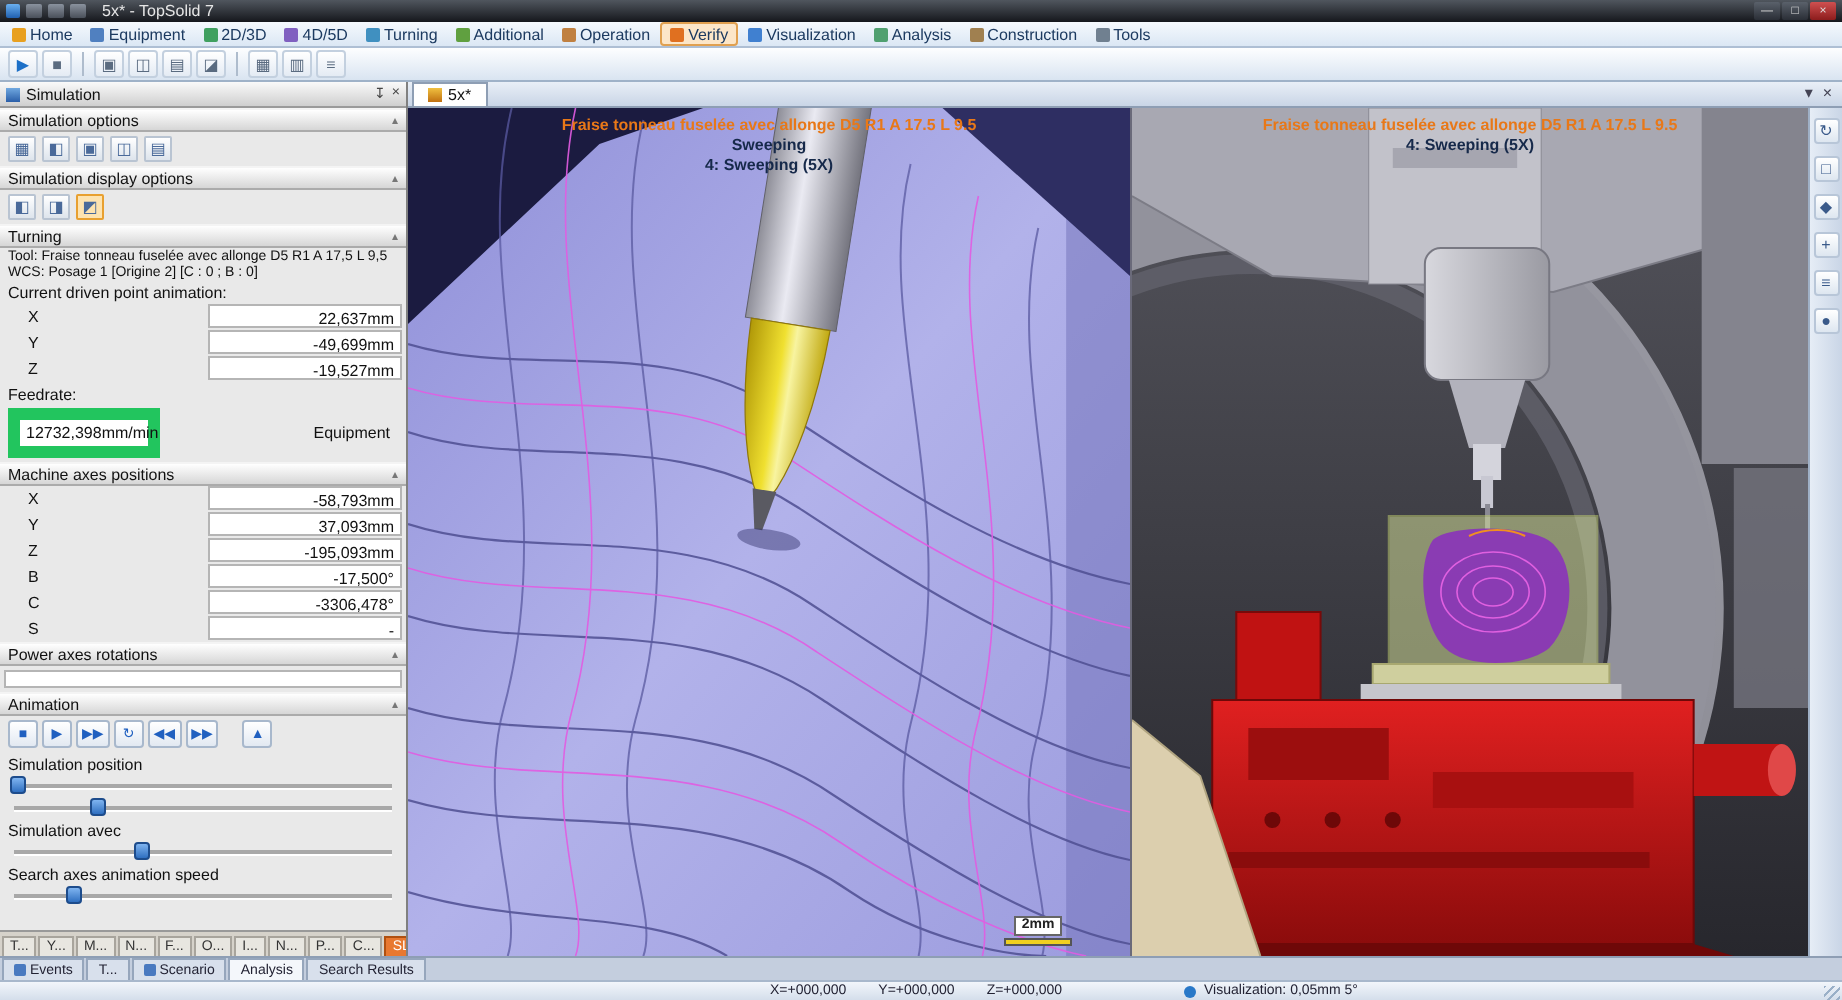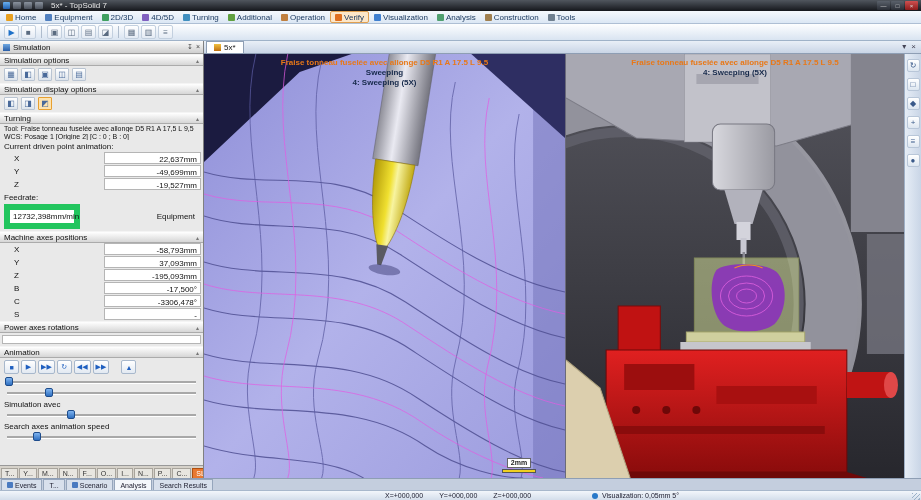--- a/index.html
+++ b/index.html
@@ -287,20 +287,21 @@
     <div class="anim-row">
       <span class="anim-btn">■</span>
       <span class="anim-btn">▶</span>
       <span class="anim-btn">▶▶</span>
       <span class="anim-btn">↻</span>
       <span class="anim-btn">◀◀</span>
       <span class="anim-btn">▶▶</span>
       <span class="anim-btn extra">▲</span>
     </div>
 
+    <div class="slider-label">Simulation position</div>
     <div class="slider">
       <span class="thumb" style="left: 1%;"></span>
     </div>
     <div class="slider">
       <span class="thumb" style="left: 22%;"></span>
     </div>
     <div class="slider-label">Simulation avec</div>
     <div class="slider">
       <span class="thumb" style="left: 34%;"></span>
     </div>

